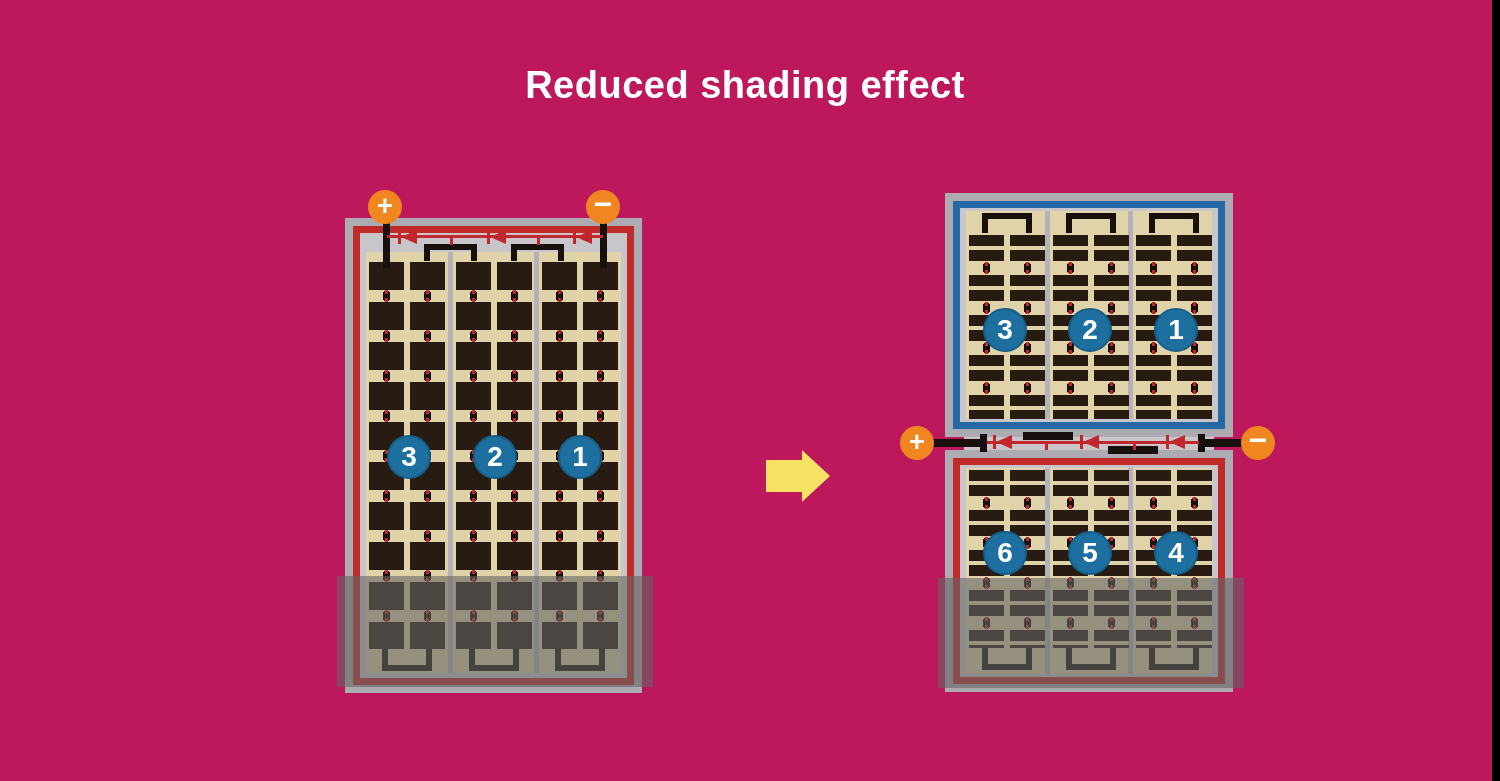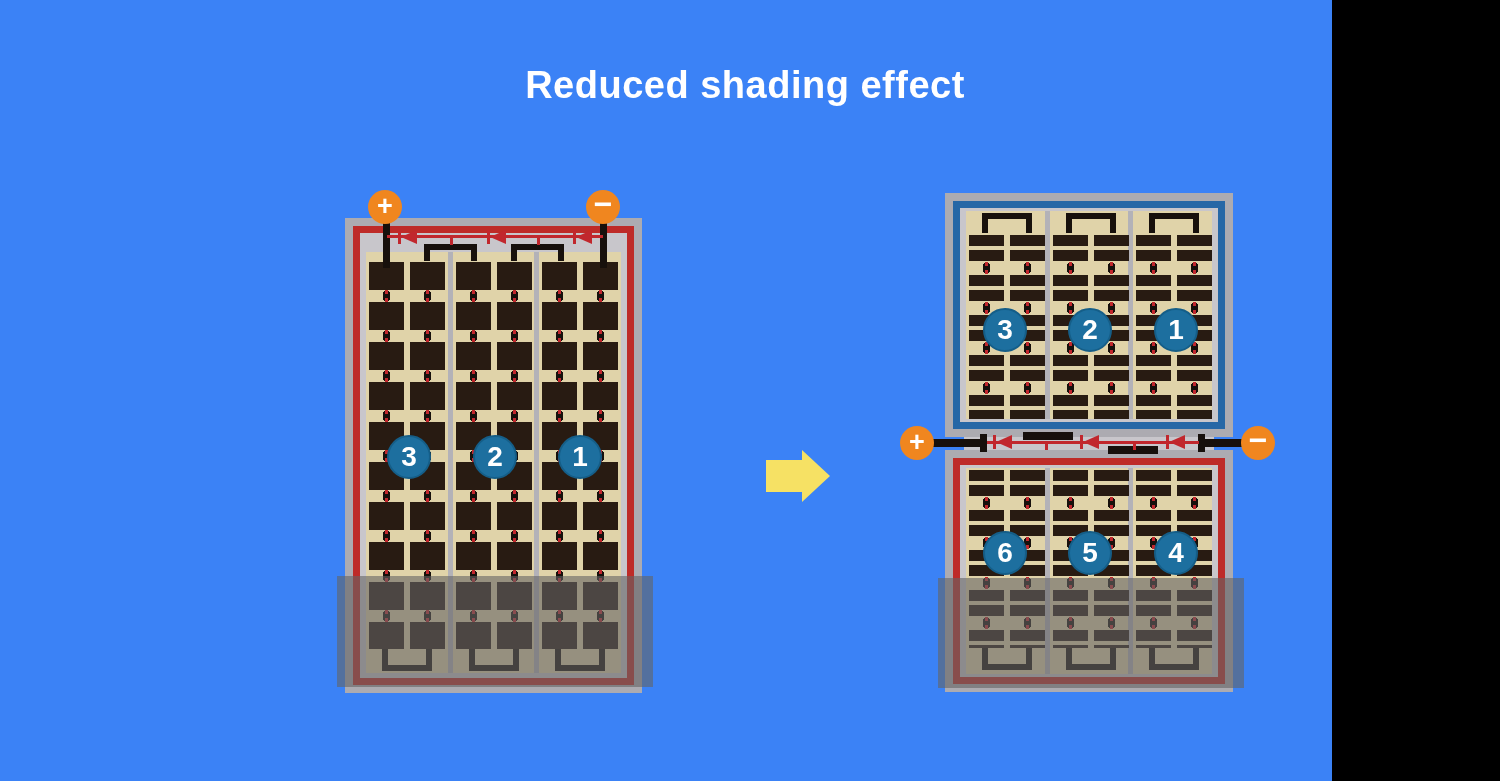--- a/index.html
+++ b/index.html
@@ -1,20 +1,20 @@
 <!DOCTYPE html>
 <html><head>
 <meta charset="utf-8">
 <style>
   * { margin: 0; padding: 0; box-sizing: border-box; }
   html, body { background: #000; }
   .stage {
     position: relative;
-    width: 1332px; height: 781px;
-    background: #3b82f6;
+    width: 1492px; height: 781px;
+    background: #be185d;
     overflow: hidden;
     font-family: "Liberation Sans", "DejaVu Sans", sans-serif;
   }
   .title {
     position: absolute; left: 0; top: 64px; width: 1490px;
     text-align: center;
     color: #fff; font-size: 38px; font-weight: 800; letter-spacing: 0.5px;
   }
 
   .module { position: absolute; }

